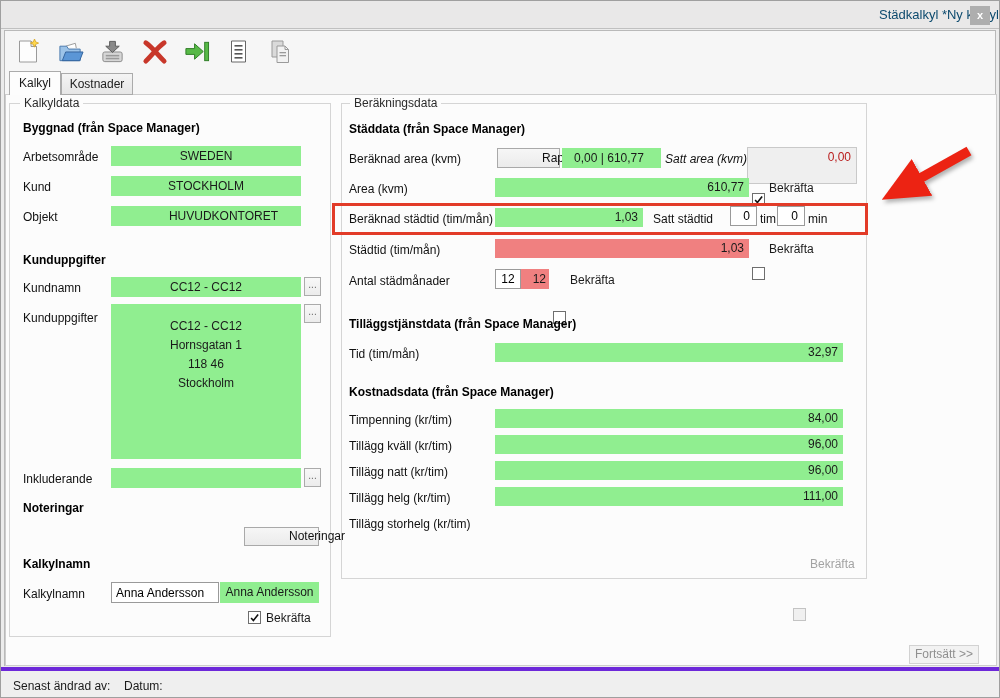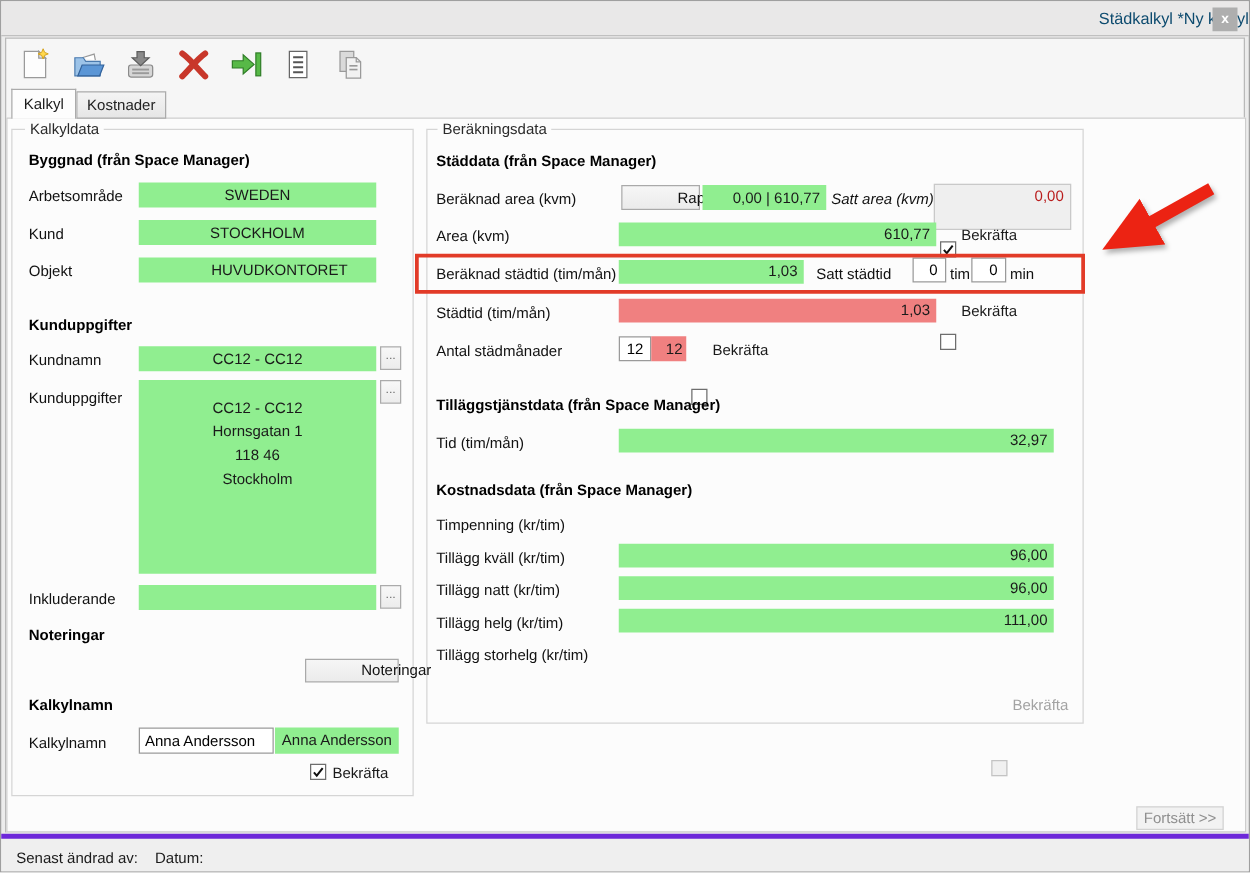--- a/index.html
+++ b/index.html
@@ -233,21 +233,21 @@
   <div class="abs cb-label" style="left:265px; top:610px;">Bekräfta</div>
 
   <div class="groupbox gb-right">
     <span class="legend" style="left:8px;">Beräkningsdata</span>
   </div>
 
   <div class="abs heading" style="left:348px; top:121px;">Städdata (från Space Manager)</div>
 
   <div class="abs lbl" style="left:348px; top:151px;">Beräknad area (kvm)</div>
   <div class="abs btn" style="left:496px; top:147px; width:63px; height:20px; line-height:18px;">Rapport</div>
-  <div class="abs green-box rightal" style="left:561px; top:147px; width:99px;">0,00 | 610,77</div>
+  <div class="abs green-box rightal" style="left:561px; top:147px; width:99px;text-align:center;">0,00 | 610,77</div>
   <div class="abs lbl" style="left:664px; top:151px;font-style:italic;">Satt area (kvm)</div>
   <div class="abs input-disabled rightal" style="left:746px; top:146px; width:110px;">0,00</div>
 
   <div class="abs lbl" style="left:348px; top:181px;">Area (kvm)</div>
   <div class="abs green-box rightal" style="left:494px; top:177px; width:254px; height:19px; line-height:19px;">610,77</div>
   <div class="abs checkbox" style="left:751px; top:179px;">
     <svg viewBox="0 0 13 13">
         <path d="M2.5 7 L5.2 10 L10.8 3" stroke="#111" stroke-width="1.9" fill="none"></path>
       </svg>
   </div>
@@ -272,20 +272,21 @@
   <div class="abs checkbox" style="left:552px; top:271px;"></div>
   <div class="abs cb-label" style="left:569px; top:272px;">Bekräfta</div>
 
   <div class="abs heading" style="left:348px; top:316px;">Tilläggstjänstdata (från Space Manager)</div>
   <div class="abs lbl" style="left:348px; top:346px;">Tid (tim/mån)</div>
   <div class="abs green-box rightal" style="left:494px; top:342px; width:348px; height:19px; line-height:19px;">32,97</div>
 
   <div class="abs heading" style="left:348px; top:384px;">Kostnadsdata (från Space Manager)</div>
 
   <div class="abs lbl" style="left:348px; top:412px;">Timpenning (kr/tim)</div>
+  <div class="abs green-box rightal" style="left:494px; top:408px; width:348px; height:19px; line-height:19px;">84,00</div>
 
   <div class="abs lbl" style="left:348px; top:438px;">Tillägg kväll (kr/tim)</div>
   <div class="abs green-box rightal" style="left:494px; top:434px; width:348px; height:19px; line-height:19px;">96,00</div>
 
   <div class="abs lbl" style="left:348px; top:464px;">Tillägg natt (kr/tim)</div>
   <div class="abs green-box rightal" style="left:494px; top:460px; width:348px; height:19px; line-height:19px;">96,00</div>
 
   <div class="abs lbl" style="left:348px; top:490px;">Tillägg helg (kr/tim)</div>
   <div class="abs green-box rightal" style="left:494px; top:486px; width:348px; height:19px; line-height:19px;">111,00</div>
 

